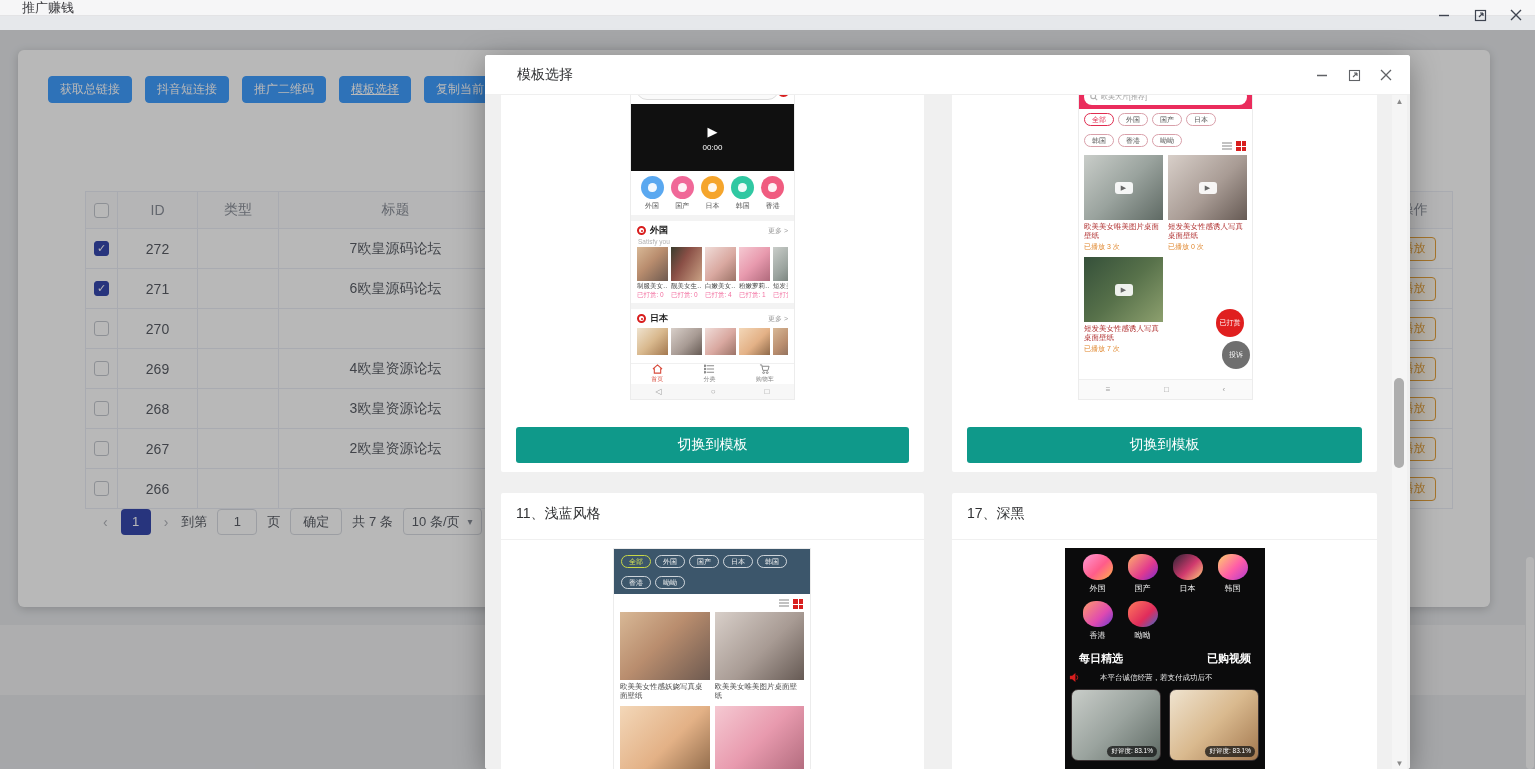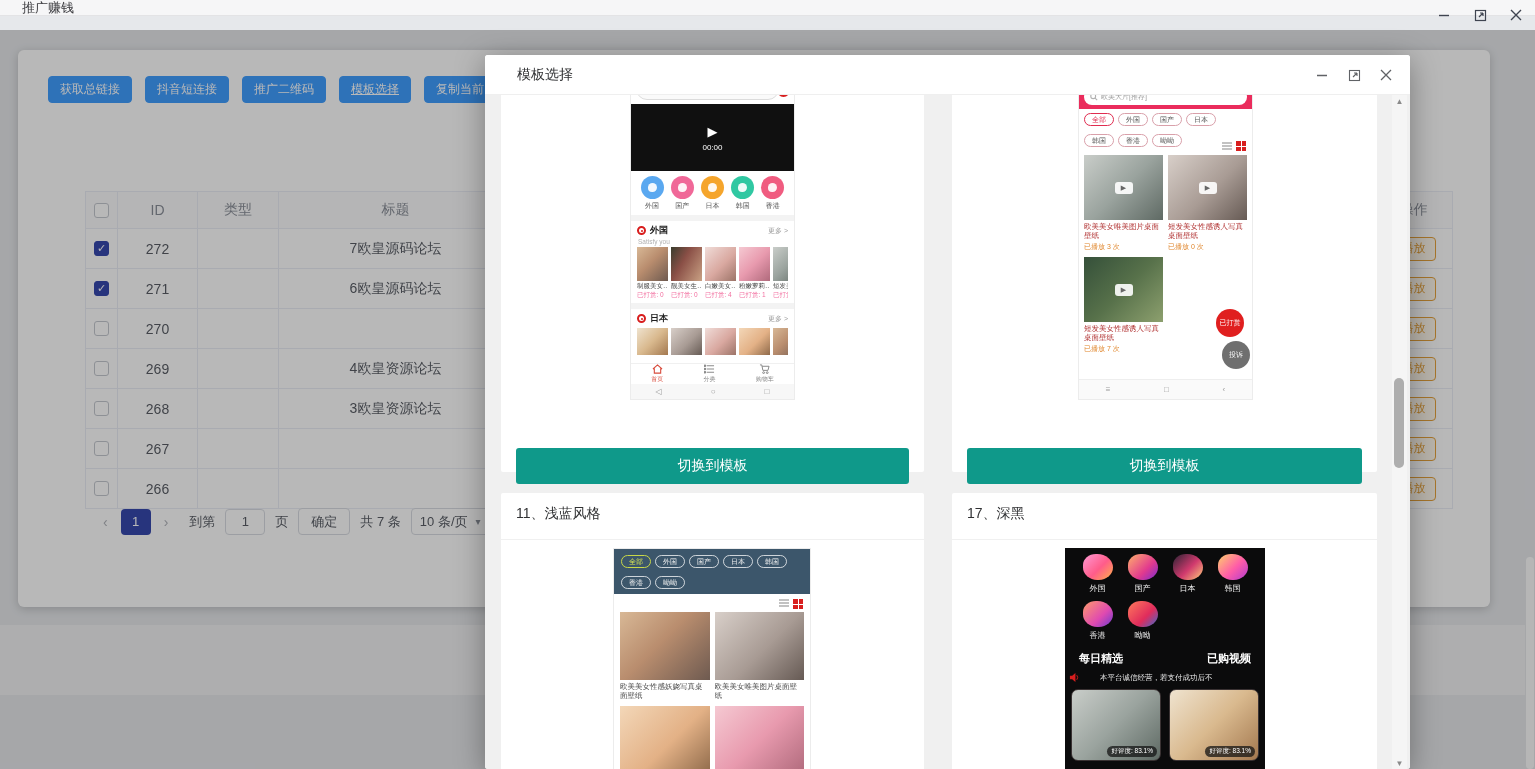--- a/index.html
+++ b/index.html
@@ -66,21 +66,21 @@
     font-size:8px; color:#8a8a8a; }
   .mscroll .sthumb { position:absolute; left:2px; width:10px; top:283px; height:90px; background:#aeaeae; border-radius:5px; }
 
   .card { position:absolute; background:#fff; border-radius:2px; }
   .cardA { left:16px; top:-15px; width:423px; height:392px; }
   .cardB { left:467px; top:-15px; width:425px; height:392px; }
   .cardC { left:16px; top:398px; width:423px; height:400px; }
   .cardD { left:467px; top:398px; width:425px; height:400px; }
   .cardlabel { position:absolute; left:15px; top:12px; font-size:14px; color:#303133; }
   .carddiv { position:absolute; left:0; top:46px; width:100%; height:1px; background:#f0f0f0; }
-  .switchbtn { position:absolute; left:15px; right:15px; top:368px; height:36px; background:#0f998a; color:#fff;
+  .switchbtn { position:absolute; left:15px; right:15px; top:347px; height:36px; background:#0f998a; color:#fff;
     border:none; border-radius:3px; font-size:14px; display:flex; align-items:center; justify-content:center; }
 
   
   .phoneA { position:absolute; left:129px; top:5px; width:165px; height:315px; background:#fff;
     border:1px solid #ececec; overflow:hidden; }
   .pA-search { position:relative; height:18px; margin:0 3px; }
   .pA-pill { position:absolute; left:2px; top:-8px; width:143px; height:22px; border:1px solid #dcdcdc; border-radius:12px;
     background:#fafafa; display:flex; align-items:flex-end; justify-content:center; font-size:7px; color:#9a9a9a; padding-bottom:2px;}
   .pA-cam { position:absolute; right:1px; top:-2px; width:13px; height:13px; border-radius:50%; background:#d81e1e;
     display:flex; align-items:center; justify-content:center; color:#fff; font-size:7px; }
@@ -299,20 +299,21 @@
               <div class="tcell c-act">
                 <span class="playbtn">播放</span>
               </div>
             </div>
             <div class="trow">
               <div class="tcell c-cb">
                 <span class="cb"></span>
               </div>
               <div class="tcell c-id">267</div>
               <div class="tcell c-type"></div>
+              <div class="tcell c-title">2欧皇资源论坛</div>
               <div class="tcell c-fill"></div>
               <div class="tcell c-act">
                 <span class="playbtn">播放</span>
               </div>
             </div>
             <div class="trow">
               <div class="tcell c-cb">
                 <span class="cb"></span>
               </div>
               <div class="tcell c-id">266</div>
@@ -322,21 +323,21 @@
                 <span class="playbtn">播放</span>
               </div>
             </div>
           </div>
       </div>
 
       <div class="pagination">
         <span class="pgchev">‹</span>
         <span class="pgnum">1</span>
         <span class="pgchev">›</span>
-        <span style="margin-left:8px;">到第</span>
+        <span style="margin-left:0;">到第</span>
         <span class="pginput">1</span>
         <span>页</span>
         <span class="pgok">确定</span>
         <span>共 7 条</span>
         <span class="pgsel">
           <span>10 条/页</span>
           <span class="car">▾</span>
         </span>
       </div>
     </div>

